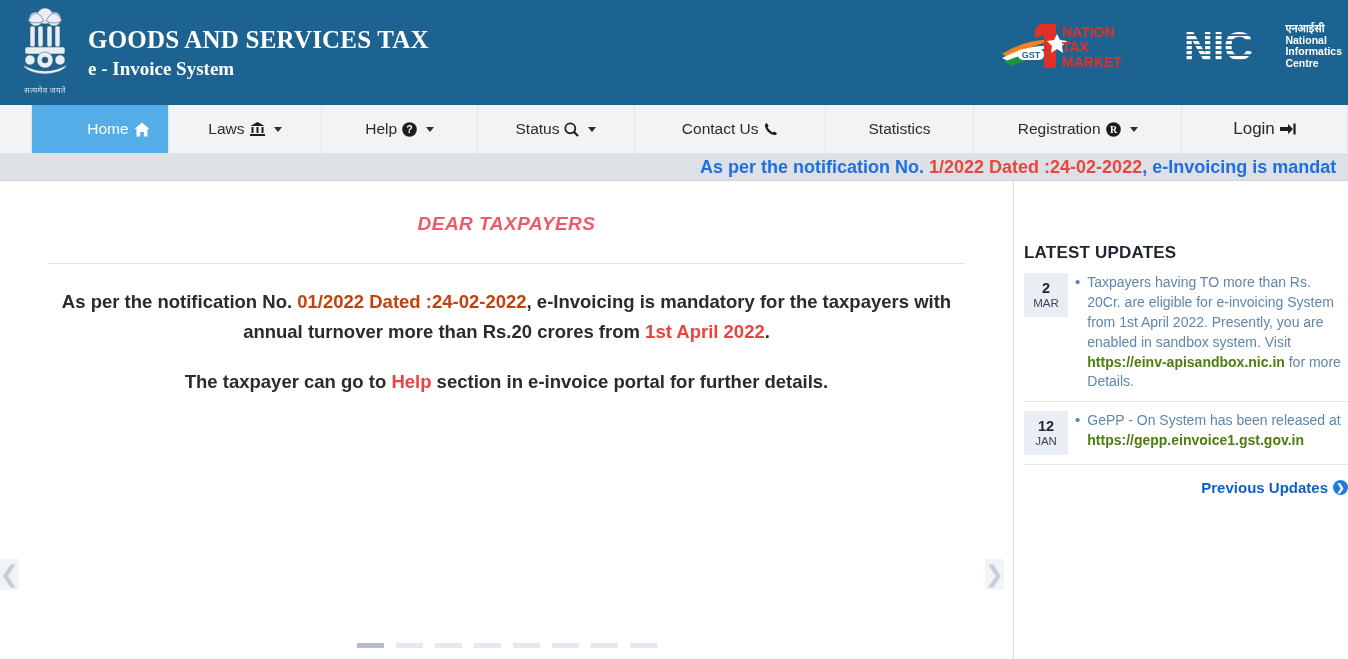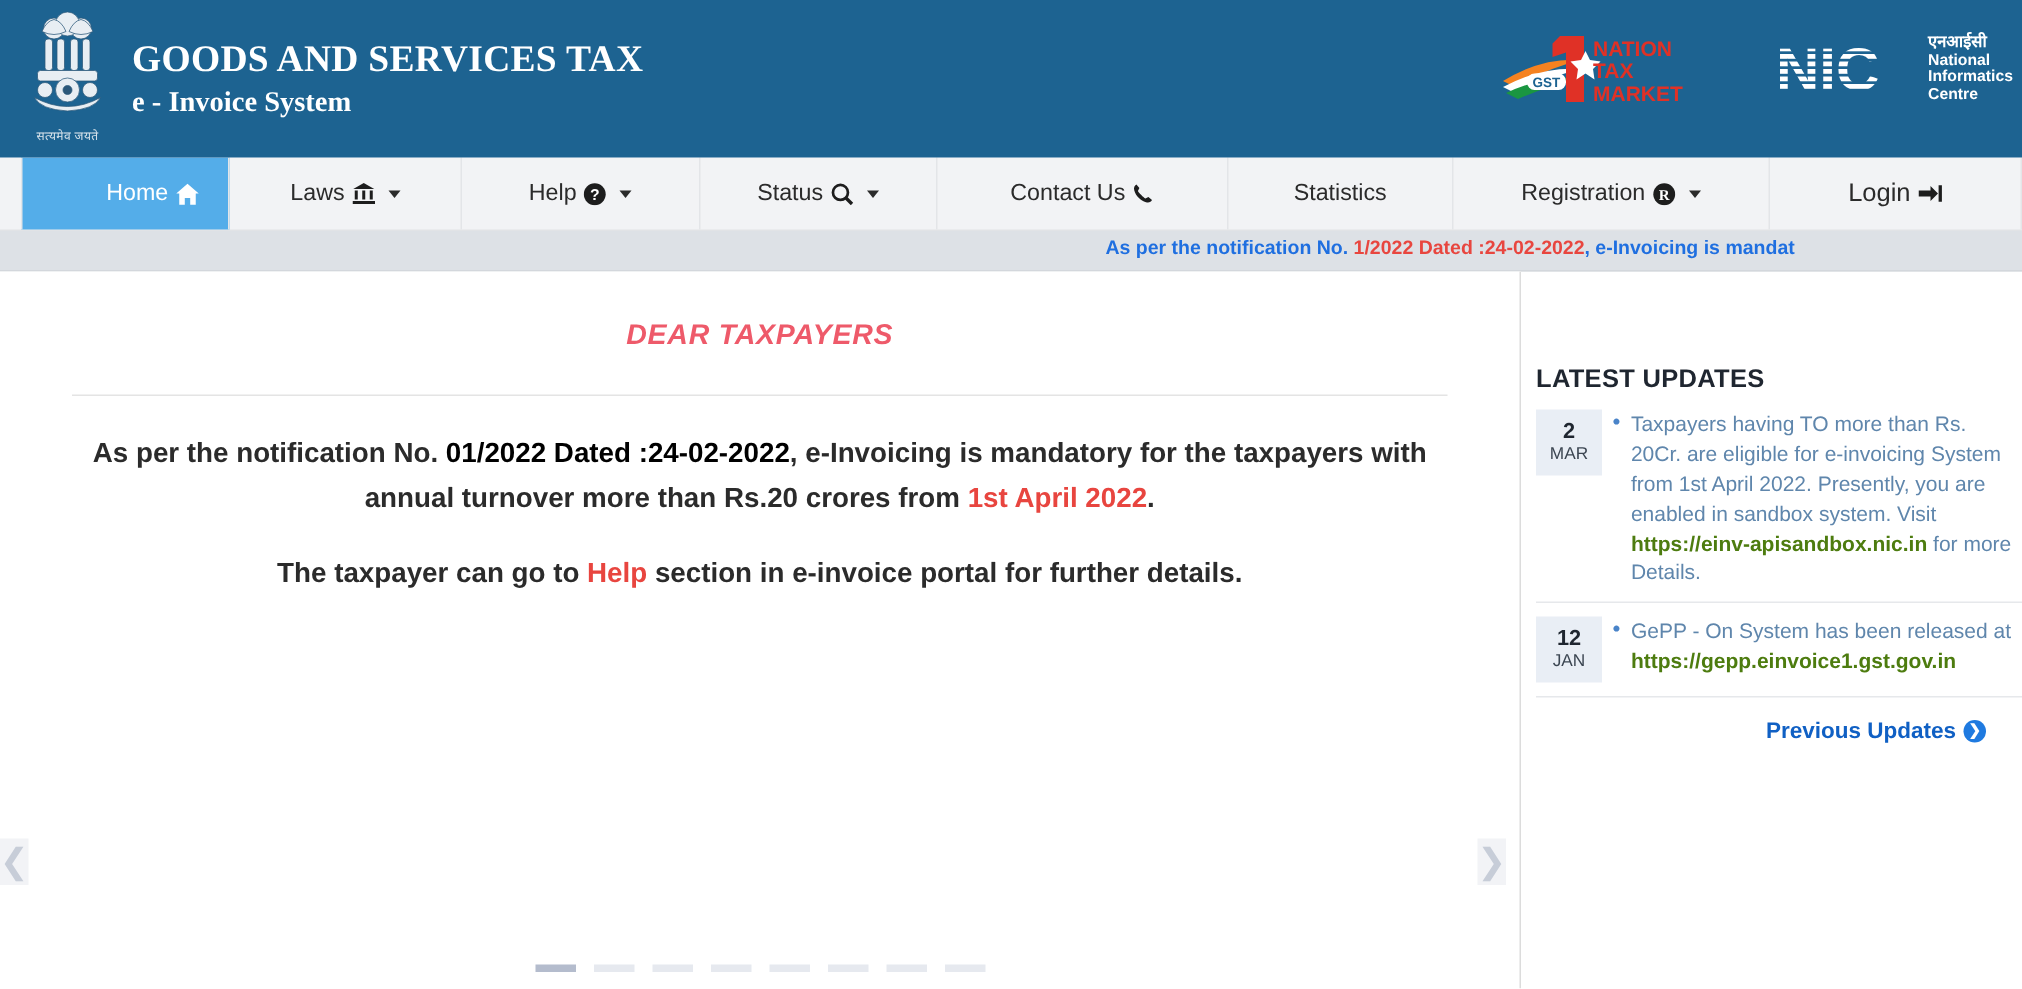--- a/index.html
+++ b/index.html
@@ -71,21 +71,21 @@
     font-size: 15.5px; color: #2b2b2b;
     border-right: 1px solid #e3e5e8;
     white-space: nowrap;
     cursor: pointer;
     padding: 0 10px;
   }
   .nav-item:first-child { border-left: 1px solid #e3e5e8; }
   .nav-item.active {
     background: #54ade9; color: #ffffff;
   }
-  .nav-w-home { width: 140px; margin-left: 14px; padding-left: 47px; }
+  .nav-w-home { width: 140px; margin-left: 31px; padding-left: 47px; }
   .nav-w-laws { width: 157px; }
   .nav-w-help { width: 160px; }
   .nav-w-search { width: 160px; }
   .nav-w-contact { width: 196px; }
   .nav-w-reg { width: 213px; }
   .nav-w-stats { width: 152px; }
   .nav-w-login { width: 170px; font-size: 17px; }
   .ni { display: inline-flex; align-items: center; }
   .caret {
     width: 0; height: 0; margin-left: 4px;
@@ -97,23 +97,23 @@
   
   .marquee-bar {
     height: 27px;
     background: #dde1e6;
     overflow: hidden;
     position: relative;
     border-bottom: 1px solid #d3d7dc;
   }
   .marquee-text {
     position: absolute;
-    left: 737px; top: 3px;
+    left: 700px; top: 3px;
     white-space: nowrap;
-    font-size: 13px; font-weight: bold;
+    font-size: 18px; font-weight: bold;
     color: #1f6fe0;
   }
   .marquee-text .red { color: #e8463f; }
 
   
   .content {
     display: flex;
     height: 478px;
     background: #ffffff;
   }
@@ -139,21 +139,21 @@
     height: 1px; background: #e4e4e4;
     margin: 28px 18px 0 18px;
   }
   .slide-p {
     font-size: 18.5px; font-weight: bold; color: #2b2b2b;
     line-height: 1.62;
     margin-top: 23px;
   }
   .slide-p.teal { color: #2b9fa4; margin-top: 20px; }
   .slide-p.plain { margin-top: 20px; }
-  .blue { color: #000000; }
+  .blue { color: #c2410c; }
   .red  { color: #e8453f; }
   .blue2 { color: #1f7ae0; }
 
   .car-arrow {
     position: absolute; top: 378px;
     width: 19px; height: 31px;
     display: flex; align-items: center; justify-content: center;
     color: #c7cdd8; font-size: 23px; line-height: 1;
     background: #f2f3f6;
     cursor: pointer;
@@ -209,21 +209,21 @@
   .update-body {
     font-size: 14px; line-height: 1.42;
     color: #5f86ac;
   }
   .update-body .lnk {
     color: #4d7c0f; font-weight: bold;
     text-decoration: none; cursor: pointer;
   }
   .prev-updates {
     text-align: right;
-    padding-right: 24px;
+    padding-right: 0;
     margin-top: 14px;
     font-size: 15px; font-weight: bold; color: #1060c4;
     display: flex; align-items: center; justify-content: flex-end; gap: 5px;
     cursor: pointer;
   }
   .circ-arrow {
     width: 15px; height: 15px; border-radius: 50%;
     background: #1f7ae0; color: #fff;
     font-size: 10px; line-height: 15px; text-align: center;
     display: inline-block;

